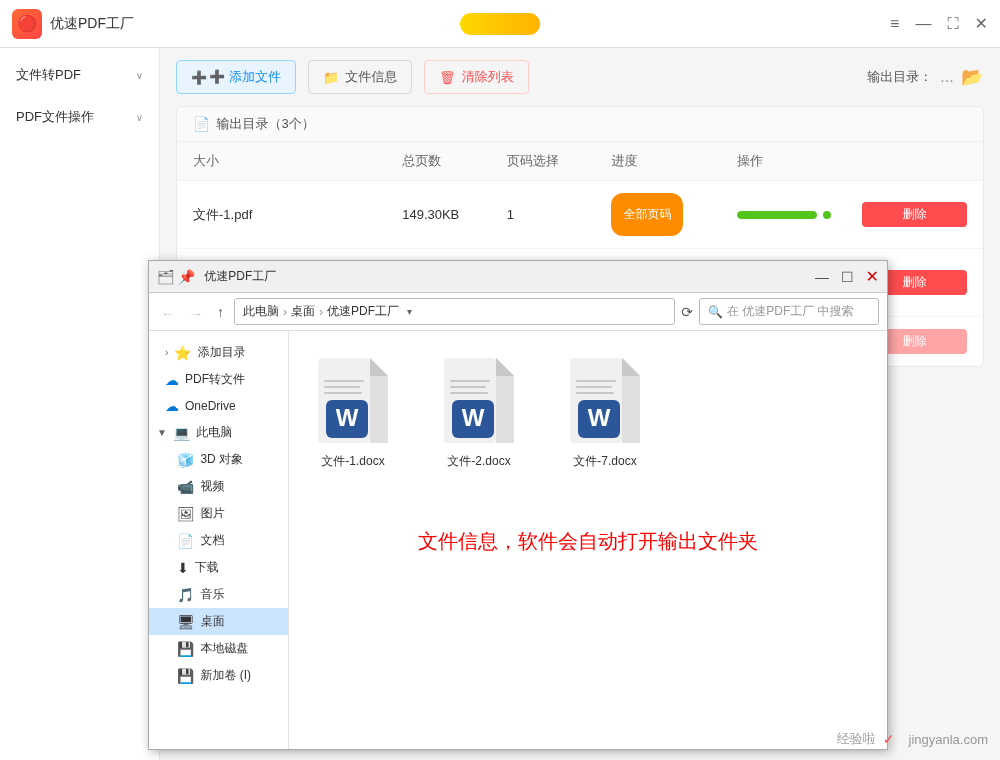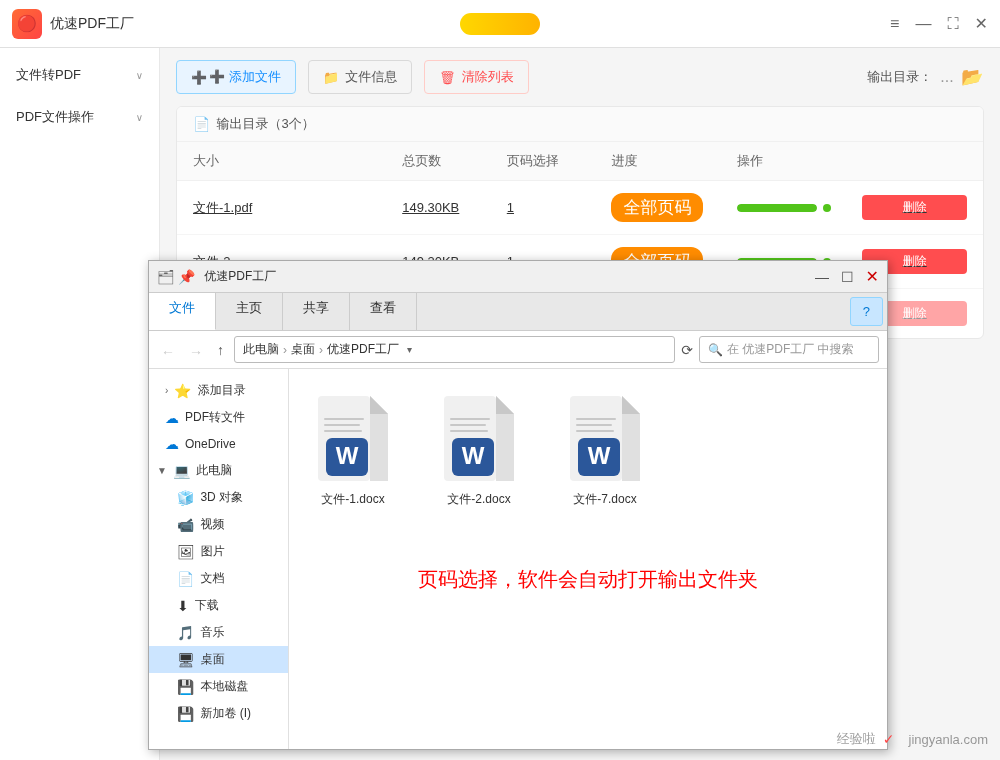--- a/index.html
+++ b/index.html
@@ -224,31 +224,30 @@
       font-weight: 500;
     }
     .table-row {
       display: grid;
       grid-template-columns: 2fr 1fr 1fr 1.2fr 1.2fr 1fr;
       padding: 12px 16px;
       border-bottom: 1px solid #f5f5f5;
       align-items: center;
       font-size: 13px;
       color: #333;
-      text-decoration: underline;
     }
     .table-row:last-child { border-bottom: none; }
     .table-row.dimmed { opacity: 0.5; }
     .tag-all-pages {
       display: inline-block;
       background: #ff8c00;
       color: white;
       border-radius: 12px;
-      padding: 3px 12px;
-      font-size: 17px;
+      padding: 13px 12px;
+      font-size: 12px;
     }
     .progress-bar-wrap {
       display: flex;
       align-items: center;
       gap: 6px;
     }
     .progress-bar {
       width: 80px;
       height: 8px;
       background: #f0f0f0;
@@ -639,28 +638,20 @@
         <span class="explorer-title-icon">📌</span>
       </div>
       <span class="explorer-title-text">优速PDF工厂</span>
       <div class="explorer-win-controls">
         <span class="explorer-win-btn">—</span>
         <span class="explorer-win-btn">☐</span>
         <span class="explorer-win-btn close-btn">✕</span>
       </div>
     </div>
 
-    <div class="explorer-tabs">
-      <div class="explorer-tab active">文件</div>
-      <div class="explorer-tab">主页</div>
-      <div class="explorer-tab">共享</div>
-      <div class="explorer-tab">查看</div>
-      <div style="flex:1;"></div>
-      <div class="explorer-tab-help">?</div>
-    </div>
 
     <div class="explorer-address-bar">
       <span class="address-nav-btn disabled">←</span>
       <span class="address-nav-btn disabled">→</span>
       <span class="address-nav-btn">↑</span>
       <div class="address-path">
         <span class="path-part">此电脑</span>
         <span class="path-separator"> › </span>
         <span class="path-part">桌面</span>
         <span class="path-separator"> › </span>
@@ -781,21 +772,21 @@
                 <rect x="6" y="28" width="36" height="2" rx="1" fill="#c8c8c8"></rect>
                 <rect x="6" y="34" width="38" height="2" rx="1" fill="#c8c8c8"></rect>
                 <rect x="8" y="42" width="42" height="38" rx="6" fill="#2b579a"></rect>
                 <text x="29" y="68" font-size="24" font-weight="bold" fill="white" text-anchor="middle" font-family="Arial">W</text>
               </svg>
             </div>
             <span class="file-name">文件-7.docx</span>
           </div>
         </div>
 
-        <div class="conversion-message">页码选择，软件会自动打开输出文件夹</div>
+        <div class="conversion-message">文件信息，软件会自动打开输出文件夹</div>
       </div>
     </div>
 
   </div>
 
   <div class="watermark">
     <span>经验啦</span>
     <span class="watermark-check">✓</span>
     <br>
     <span>jingyanla.com</span>

